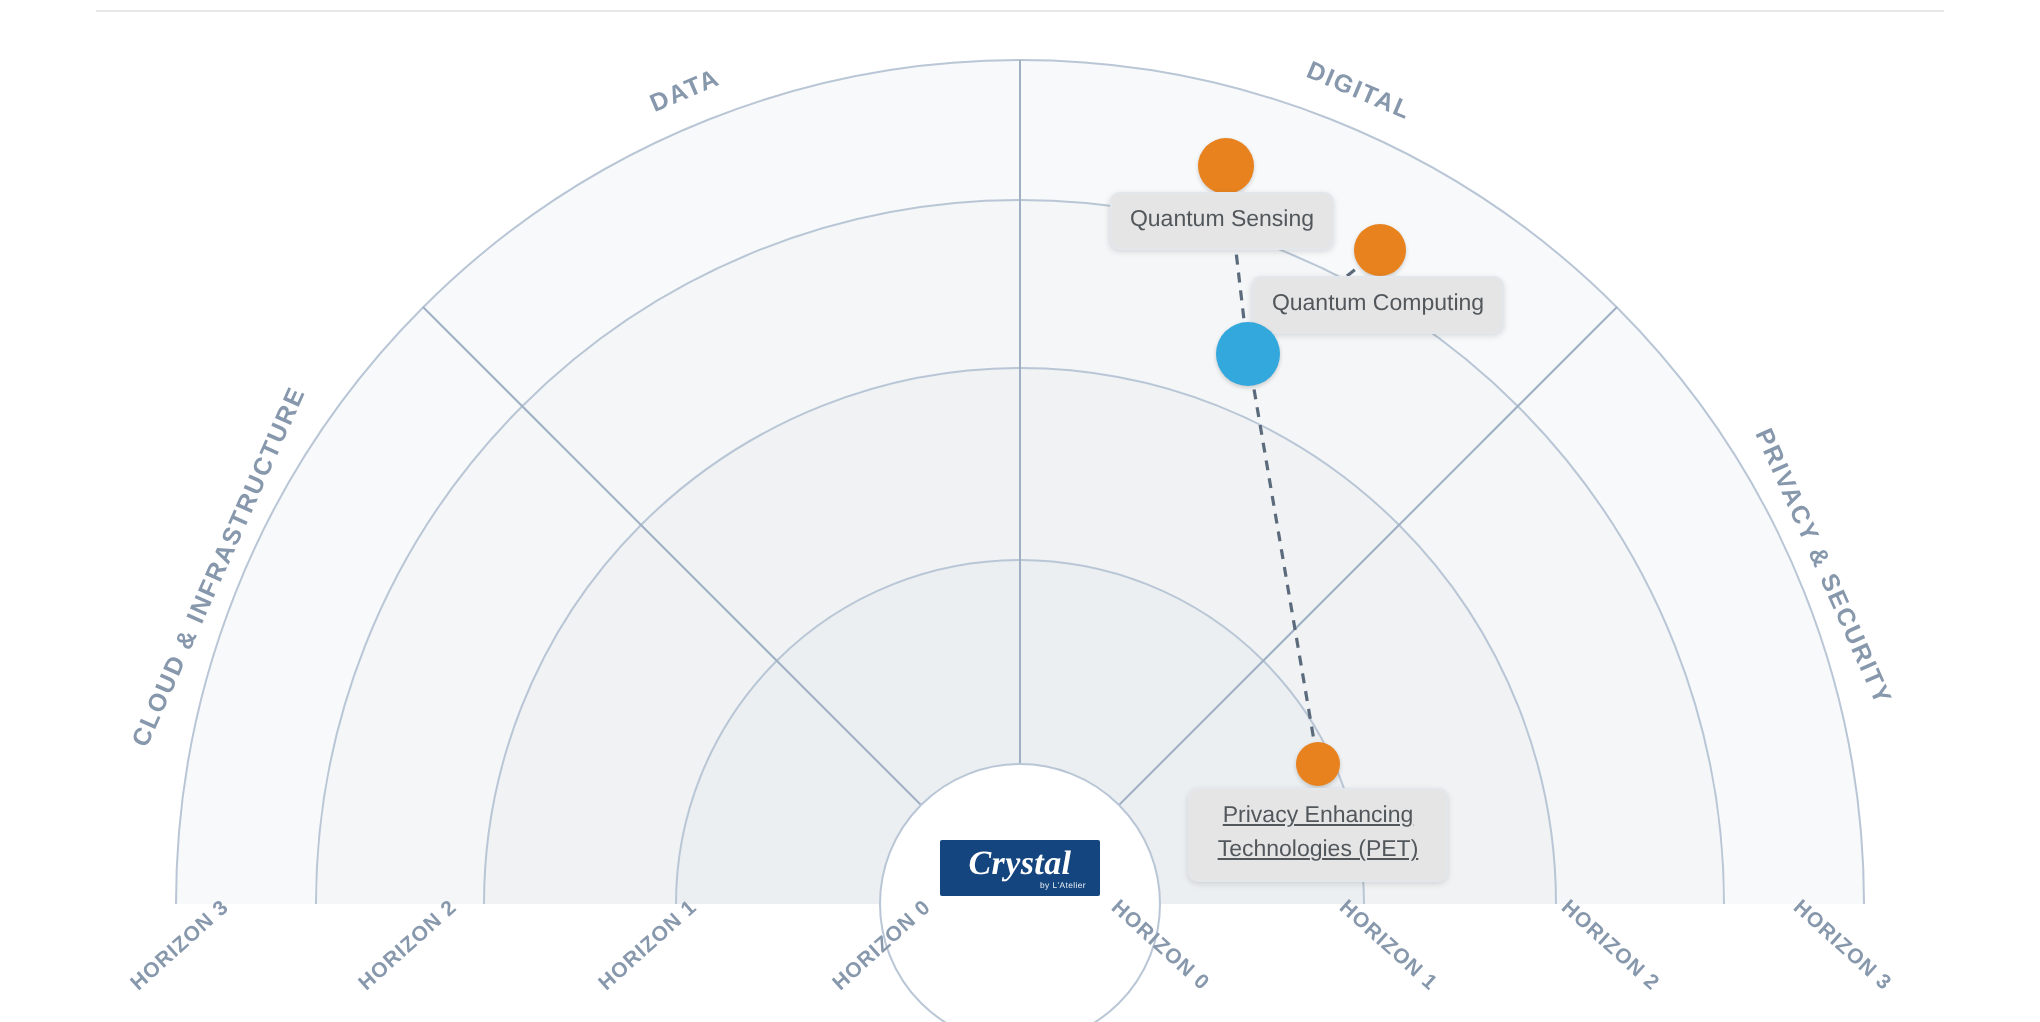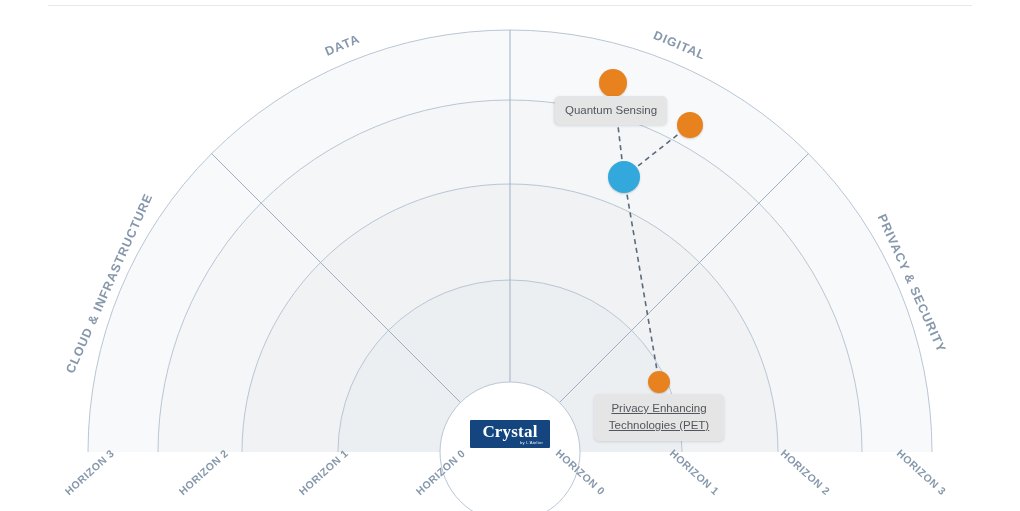--- a/index.html
+++ b/index.html
@@ -94,20 +94,21 @@
     width: 80px;
     height: 28px;
     display: flex;
     flex-direction: column;
     align-items: center;
     justify-content: center;
     overflow: hidden;
   }
   #hub-logo .logo-word {
     font-family: "Liberation Serif", serif;
+    font-style: italic;
     font-weight: bold;
     font-size: 17px;
     line-height: 17px;
     letter-spacing: 0.2px;
   }
   #hub-logo .logo-sub {
     font-family: "Liberation Sans", sans-serif;
     font-size: 4.2px;
     line-height: 6px;
     letter-spacing: 0.2px;
@@ -167,20 +168,21 @@
       <text class="horizon-label" x="692" y="475" text-anchor="middle" transform="rotate(42 692 475)">HORIZON 1</text>
       <text class="horizon-label" x="803" y="475" text-anchor="middle" transform="rotate(42 803 475)">HORIZON 2</text>
       <text class="horizon-label" x="919" y="475" text-anchor="middle" transform="rotate(42 919 475)">HORIZON 3</text>
     </g>
   </svg>
 
   <div class="node-dot" style="left:613px; top:83px; width:28px; height:28px; background:#e8821e;"></div>
   <div class="node-label" style="left:611px; top:96px;">Quantum Sensing</div>
 
   <div class="node-dot" style="left:690px; top:125px; width:26px; height:26px; background:#e8821e;"></div>
+  <div class="node-label" style="left:689px; top:138px;">Quantum Computing</div>
 
   <div class="node-dot" style="left:624px; top:177px; width:32px; height:32px; background:#33a8dd;"></div>
 
   <div class="node-dot" style="left:659px; top:382px; width:22px; height:22px; background:#e8821e;"></div>
   <div class="node-label two-line" style="left:659px; top:394px;text-decoration:underline;">Privacy Enhancing Technologies (PET)</div>
 
   <div id="hub-logo" style="left:510px; top:434px;">
     <span class="logo-word">Crystal</span>
     <span class="logo-sub">by L'Atelier</span>
   </div>

